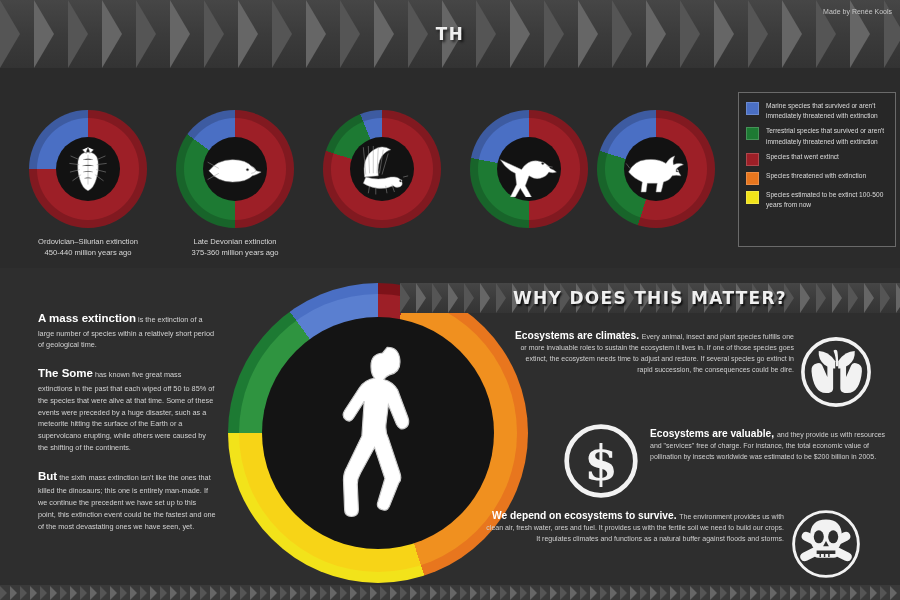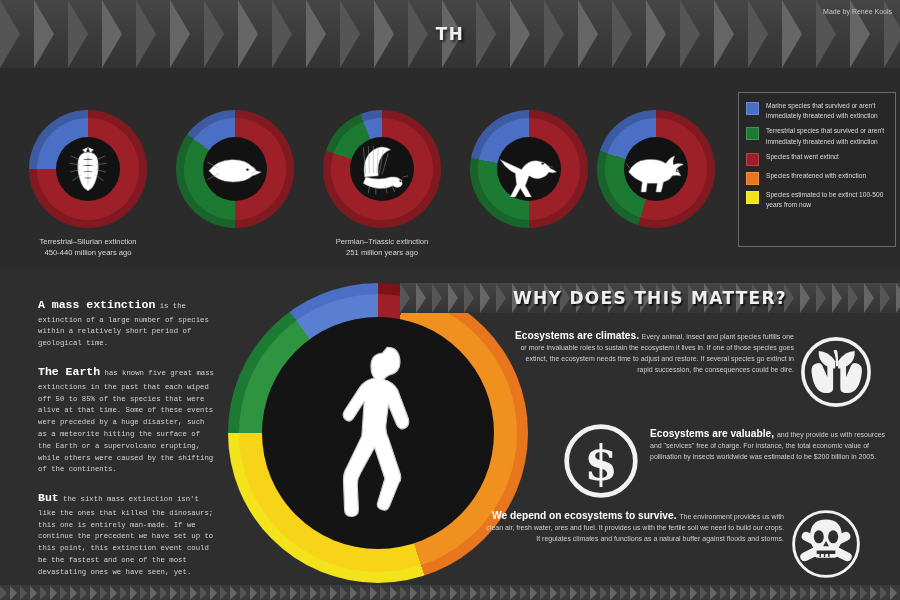--- a/index.html
+++ b/index.html
@@ -51,21 +51,21 @@
   .ext-item{position:absolute;top:110px;width:160px;text-align:center;}
   .ext-donut{position:relative;width:118px;height:118px;margin:0 auto;border-radius:50%;}
   .ext-donut .outer{position:absolute;inset:0;border-radius:50%;}
   .ext-donut .mid{position:absolute;inset:8px;border-radius:50%;}
   .ext-donut .hub{position:absolute;inset:27px;border-radius:50%;background:#121212;
      display:flex;align-items:center;justify-content:center;}
   .ext-donut .hub svg{width:74px;height:56px;}
   .ext-cap{margin-top:8px;font-size:7.6px;line-height:1.5;color:#d8d8d8;}
 
   
-  #left-col{position:absolute;left:38px;top:296px;width:178px;font-family:Liberation Mono, monospace;}
+  #left-col{position:absolute;left:38px;top:309px;width:178px;}
   .para{font-size:7.3px;line-height:1.62;color:#d2d2d2;margin-bottom:13px;}
   .para b{font-size:11.5px;font-weight:bold;color:#ffffff;}
 
   
   #big-donut{position:absolute;left:228px;top:283px;width:300px;height:300px;border-radius:50%;}
   #big-donut .ring-outer{position:absolute;inset:0;border-radius:50%;}
   #big-donut .ring-inner{position:absolute;inset:11px;border-radius:50%;}
   #big-donut .core{position:absolute;inset:34px;border-radius:50%;background:#141414;
      display:flex;align-items:center;justify-content:center;}
   #big-donut .core svg{width:118px;height:190px;}
@@ -126,49 +126,49 @@
       <div class="ext-donut">
         <div class="outer" style="background: conic-gradient(rgb(157, 31, 39) 0deg, rgb(157, 31, 39) 270deg, rgb(74, 111, 196) 270deg, rgb(74, 111, 196) 360deg); filter: brightness(0.82);"></div>
         <div class="mid" style="background: conic-gradient(rgb(157, 31, 39) 0deg, rgb(157, 31, 39) 270deg, rgb(74, 111, 196) 270deg, rgb(74, 111, 196) 360deg);"></div>
         <div class="hub">
           <svg viewBox="0 0 100 90">
             <path fill="#fff" stroke="#999" stroke-width=".8" d="M50 10 q-3 6 -3 10 l-6 -6 M50 10 q3 6 3 10 l6 -6 M50 18 q-14 0 -16 14 q-2 16 3 30 q4 14 13 18 q9 -4 13 -18 q5 -14 3 -30 q-2 -14 -16 -14 z M36 30 l-14 -6 M36 38 l-16 -2 M37 46 l-16 4 M39 54 l-14 10 M64 30 l14 -6 M64 38 l16 -2 M63 46 l16 4 M61 54 l14 10 M50 22 l0 48 M42 30 q8 -3 16 0 M41 40 q9 -3 18 0 M42 50 q8 -3 16 0 M44 60 q6 -3 12 0"></path>
           </svg>
         </div>
       </div>
       <div class="ext-cap">
-        <div>Terrestrial–Silurian extinction</div>
+        <div>Ordovician–Silurian extinction</div>
         <div>450-440 million years ago</div>
       </div>
     </div>
     <div class="ext-item" style="left: 155px;">
       <div class="ext-donut">
         <div class="outer" style="background: conic-gradient(rgb(157, 31, 39) 0deg, rgb(157, 31, 39) 180deg, rgb(29, 122, 51) 180deg, rgb(29, 122, 51) 306deg, rgb(74, 111, 196) 306deg, rgb(74, 111, 196) 360deg); filter: brightness(0.82);"></div>
         <div class="mid" style="background: conic-gradient(rgb(157, 31, 39) 0deg, rgb(157, 31, 39) 180deg, rgb(29, 122, 51) 180deg, rgb(29, 122, 51) 306deg, rgb(74, 111, 196) 306deg, rgb(74, 111, 196) 360deg);"></div>
         <div class="hub">
           <svg viewBox="0 0 100 90">
             <path fill="#fff" stroke="#999" stroke-width=".8" d="M8 48 q14 -18 38 -18 q22 0 32 12 q6 8 14 8 q-6 4 -14 6 q-10 10 -32 10 q-24 0 -38 -18 z M6 34 l18 10 M6 62 l18 -10 M76 40 q6 2 8 8 q-4 4 -8 4 M70 44 a2 2 0 1 0 .1 0"></path>
           </svg>
         </div>
       </div>
+      <div class="ext-cap">
+        <div>Late Devonian extinction</div>
+        <div>375-360 million years ago</div>
+      </div>
     </div>
     <div class="ext-item" style="left: 302px;">
       <div class="ext-donut">
         <div class="outer" style="background: conic-gradient(rgb(157, 31, 39) 0deg, rgb(157, 31, 39) 288deg, rgb(29, 122, 51) 288deg, rgb(29, 122, 51) 338.4deg, rgb(74, 111, 196) 338.4deg, rgb(74, 111, 196) 360deg); filter: brightness(0.82);"></div>
         <div class="mid" style="background: conic-gradient(rgb(157, 31, 39) 0deg, rgb(157, 31, 39) 288deg, rgb(29, 122, 51) 288deg, rgb(29, 122, 51) 338.4deg, rgb(74, 111, 196) 338.4deg, rgb(74, 111, 196) 360deg);"></div>
         <div class="hub">
           <svg viewBox="0 0 100 90">
             <path fill="#fff" stroke="#999" stroke-width=".8" d="M22 58 q-4 -30 12 -42 q16 -12 30 -2 q-8 2 -14 10 q-8 12 -6 32 z M20 10 l4 44 M28 8 l2 44 M36 8 l0 44 M44 10 l-2 42 M52 14 l-6 38 M60 20 l-10 34 M24 58 q20 6 40 0 q14 -2 18 8 q2 6 -4 8 q-6 2 -10 -2 q-12 6 -26 4 q-14 -2 -22 -8 z M30 72 l-2 12 M40 74 l0 12 M56 72 l2 12 M66 70 l4 12 M80 62 a2 2 0 1 0 .1 0 M84 58 l8 -2"></path>
           </svg>
         </div>
       </div>
-      <div class="ext-cap">
-        <div>Permian–Triassic extinction</div>
-        <div>251 million years ago</div>
-      </div>
     </div>
     <div class="ext-item" style="left: 449px;">
       <div class="ext-donut">
         <div class="outer" style="background: conic-gradient(rgb(157, 31, 39) 0deg, rgb(157, 31, 39) 180deg, rgb(29, 122, 51) 180deg, rgb(29, 122, 51) 280.8deg, rgb(74, 111, 196) 280.8deg, rgb(74, 111, 196) 360deg); filter: brightness(0.82);"></div>
         <div class="mid" style="background: conic-gradient(rgb(157, 31, 39) 0deg, rgb(157, 31, 39) 180deg, rgb(29, 122, 51) 180deg, rgb(29, 122, 51) 280.8deg, rgb(74, 111, 196) 280.8deg, rgb(74, 111, 196) 360deg);"></div>
         <div class="hub">
           <svg viewBox="0 0 100 90">
             <path fill="#fff" stroke="#999" stroke-width=".8" d="M4 30 l34 16 q10 -16 26 -14 q14 2 20 12 q6 2 10 6 q-6 2 -12 0 q-4 8 -14 10 q-10 2 -18 -4 l-6 16 l10 18 l-8 2 l-10 -16 l-8 14 l-8 0 l10 -20 l-2 -18 q-14 -6 -24 -22 z M72 34 a2 2 0 1 0 .1 0 M78 40 l10 2"></path>
           </svg>
         </div>
@@ -207,21 +207,21 @@
     <div class="legend-row">
       <div class="swatch" style="background: rgb(242, 227, 26);"></div>
       <div class="legend-label">Species estimated to be extinct 100-500 years from now</div>
     </div>
   </div>
 
 <div id="lower-panel"></div>
 
 <div id="left-col">
     <p class="para"><b>A mass extinction</b><span> is the extinction of a large number of species within a relatively short period of geological time.</span></p>
-    <p class="para"><b>The Earth</b><span> has known five great mass extinctions in the past that each wiped off 50 to 85% of the species that were alive at that time. Some of these events were preceded by a huge disaster, such as a meteorite hitting the surface of the Earth or a supervolcano erupting, while others were caused by the shifting of the continents.</span></p>
+    <p class="para"><b>The Some</b><span> has known five great mass extinctions in the past that each wiped off 50 to 85% of the species that were alive at that time. Some of these events were preceded by a huge disaster, such as a meteorite hitting the surface of the Earth or a supervolcano erupting, while others were caused by the shifting of the continents.</span></p>
     <p class="para"><b>But</b><span> the sixth mass extinction isn't like the ones that killed the dinosaurs; this one is entirely man-made. If we continue the precedent we have set up to this point, this extinction event could be the fastest and one of the most devastating ones we have seen, yet.</span></p>
   </div>
 
 <div id="big-donut">
   <div class="ring-outer" style="background: conic-gradient(rgb(125, 18, 25) 0deg, rgb(125, 18, 25) 10.8deg, rgb(232, 118, 30) 10.8deg, rgb(232, 118, 30) 162deg, rgb(242, 227, 26) 162deg, rgb(242, 227, 26) 270deg, rgb(29, 122, 51) 270deg, rgb(29, 122, 51) 324deg, rgb(74, 111, 196) 324deg, rgb(74, 111, 196) 360deg);"></div>
   <div class="ring-inner" style="background: conic-gradient(rgb(157, 31, 39) 0deg, rgb(157, 31, 39) 10.8deg, rgb(240, 144, 31) 10.8deg, rgb(240, 144, 31) 162deg, rgb(247, 212, 23) 162deg, rgb(247, 212, 23) 270deg, rgb(47, 148, 64) 270deg, rgb(47, 148, 64) 324deg, rgb(90, 127, 208) 324deg, rgb(90, 127, 208) 360deg);"></div>
   <div class="core">
     <svg viewBox="0 0 100 165">
       <path fill="#ffffff" stroke="#cccccc" stroke-width="1" d="M58 8 q10 0 11 11 q1 11 -9 13 q-3 1 -5 4 q8 2 12 9 l9 24 q2 6 -2 9 q-5 3 -8 -3 l-7 -17 l-2 16 q-1 7 2 13 l10 30 q2 6 -1 9 l-8 20 q-2 5 -7 3 q-5 -2 -3 -7 l6 -20 l-9 -27 l-12 22 q-3 5 -3 10 l1 22 q0 6 -6 6 q-6 0 -6 -6 l-1 -26 q0 -6 3 -11 l13 -27 l2 -30 l-9 14 q-3 5 -7 2 q-4 -3 -1 -8 l13 -20 q5 -7 13 -8 q-3 -4 -3 -9 q-1 -12 10 -13 z"></path>
     </svg>

